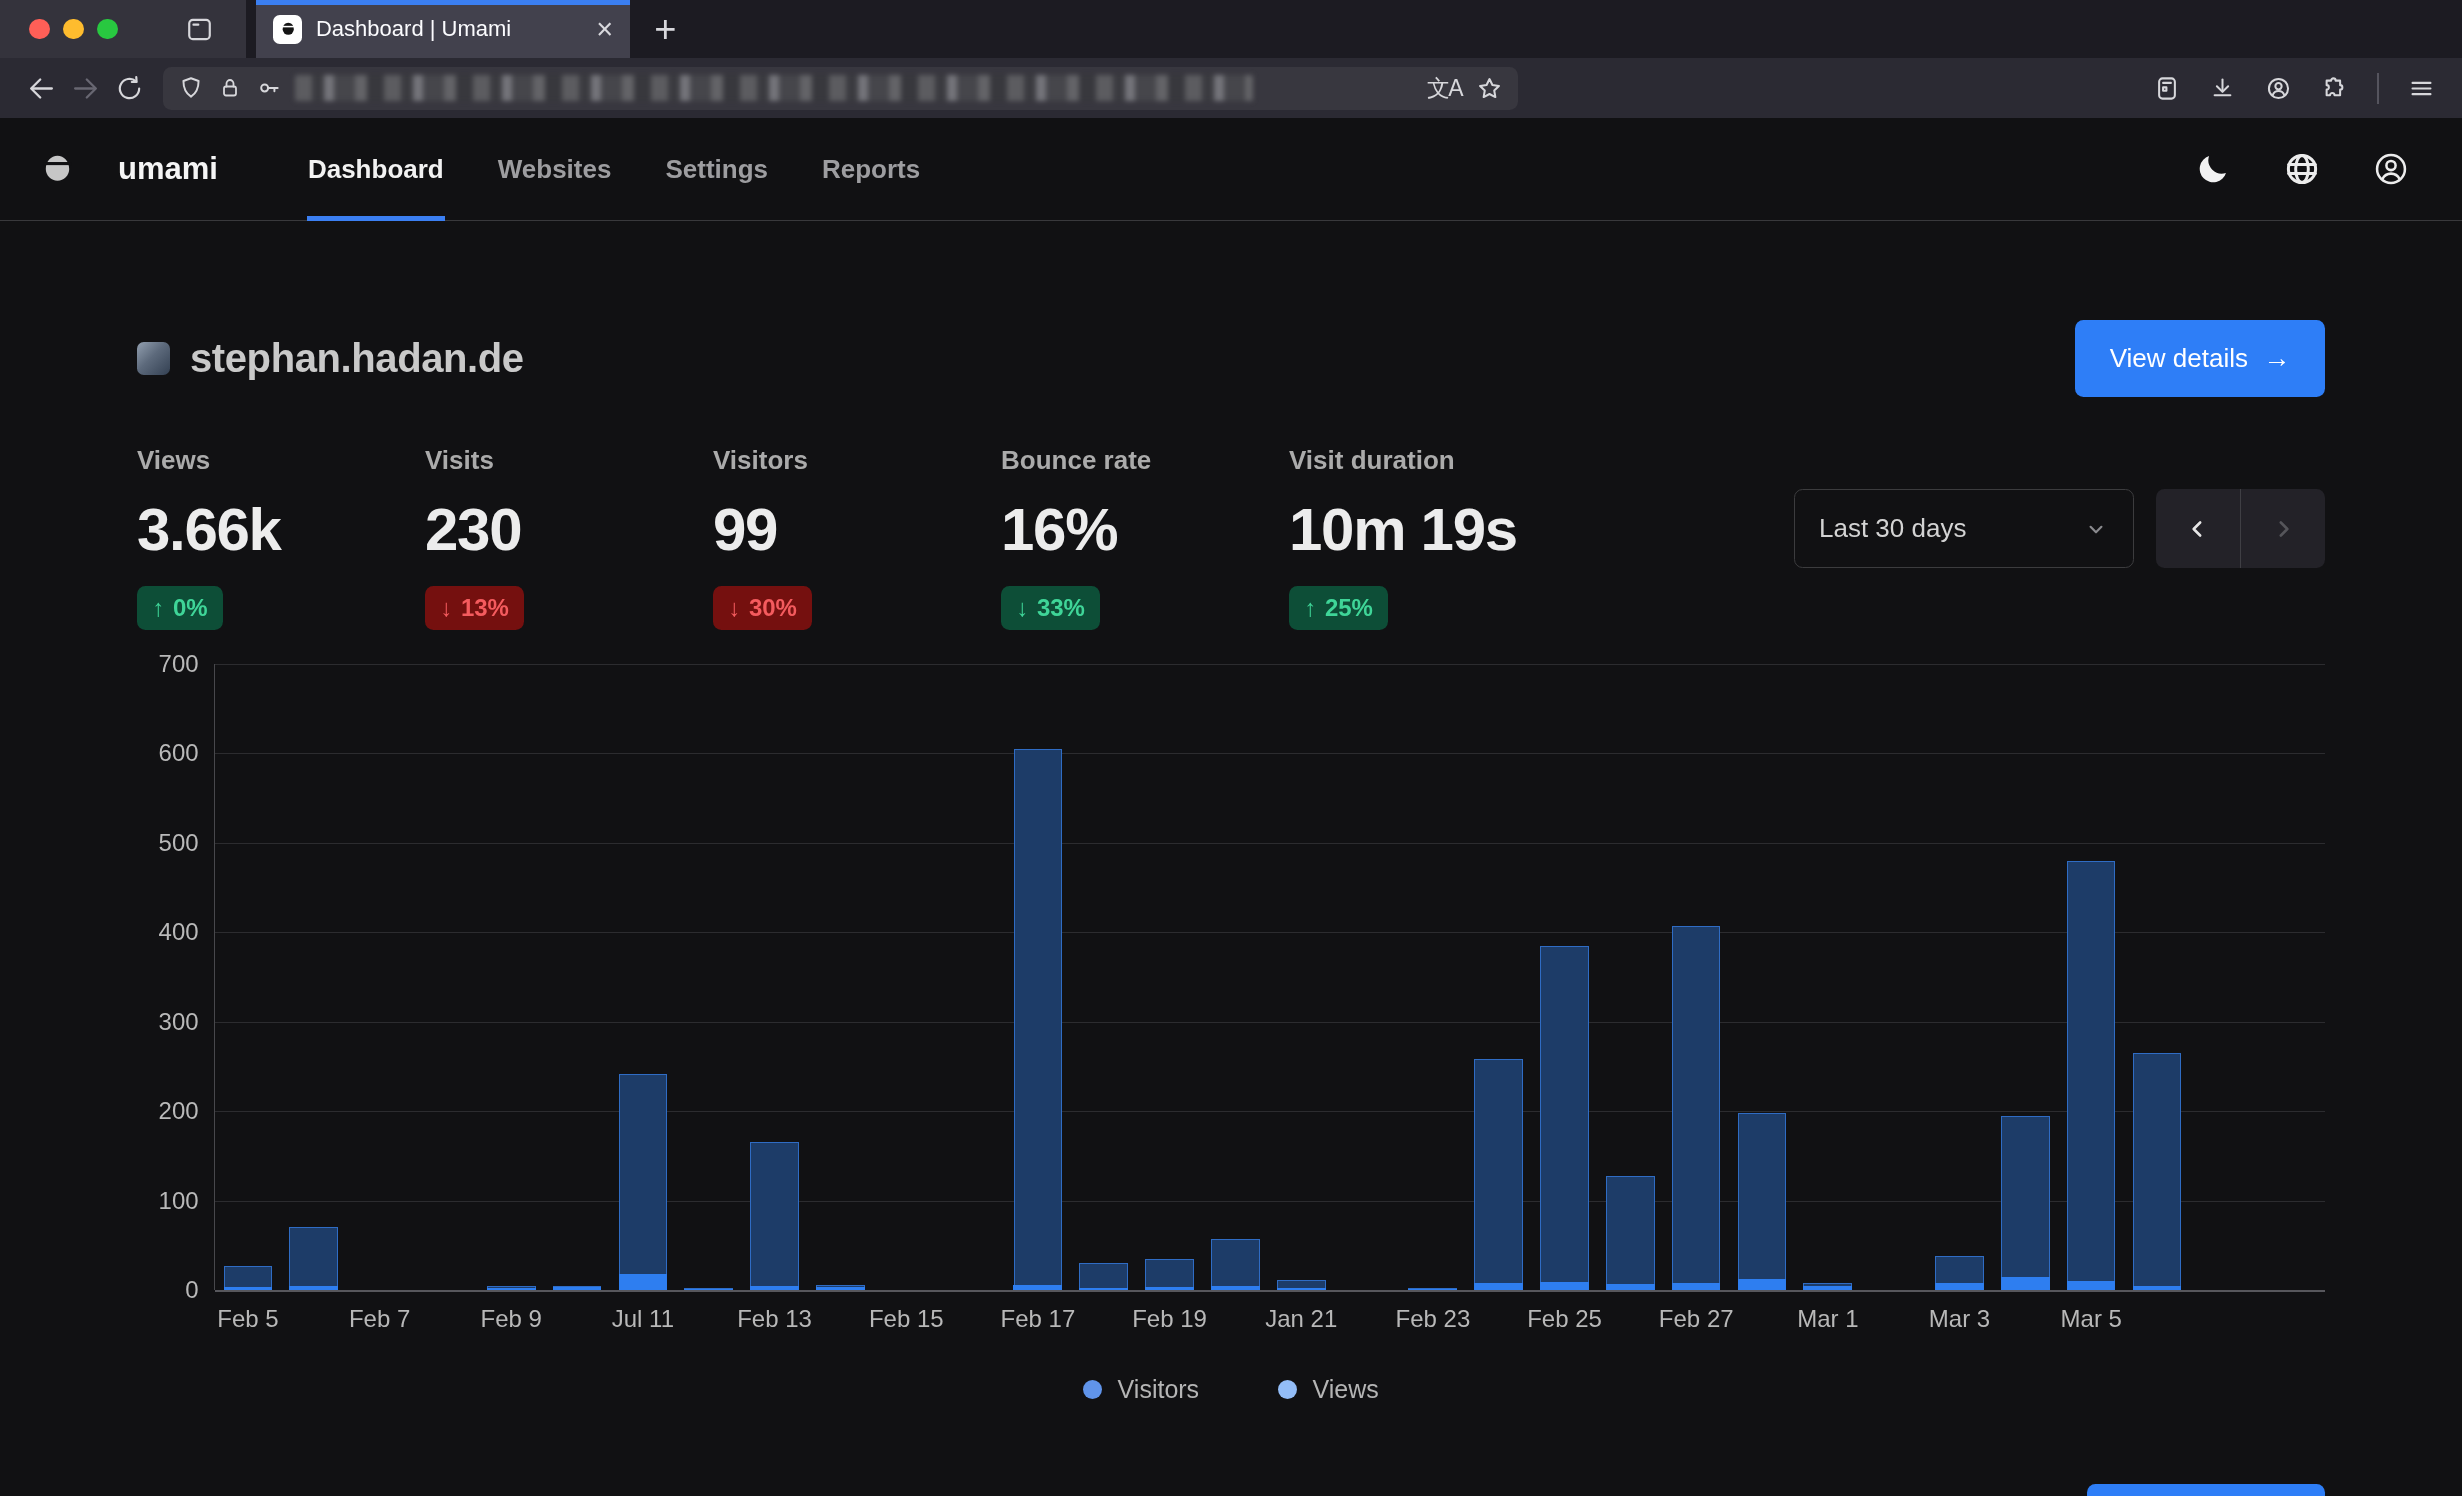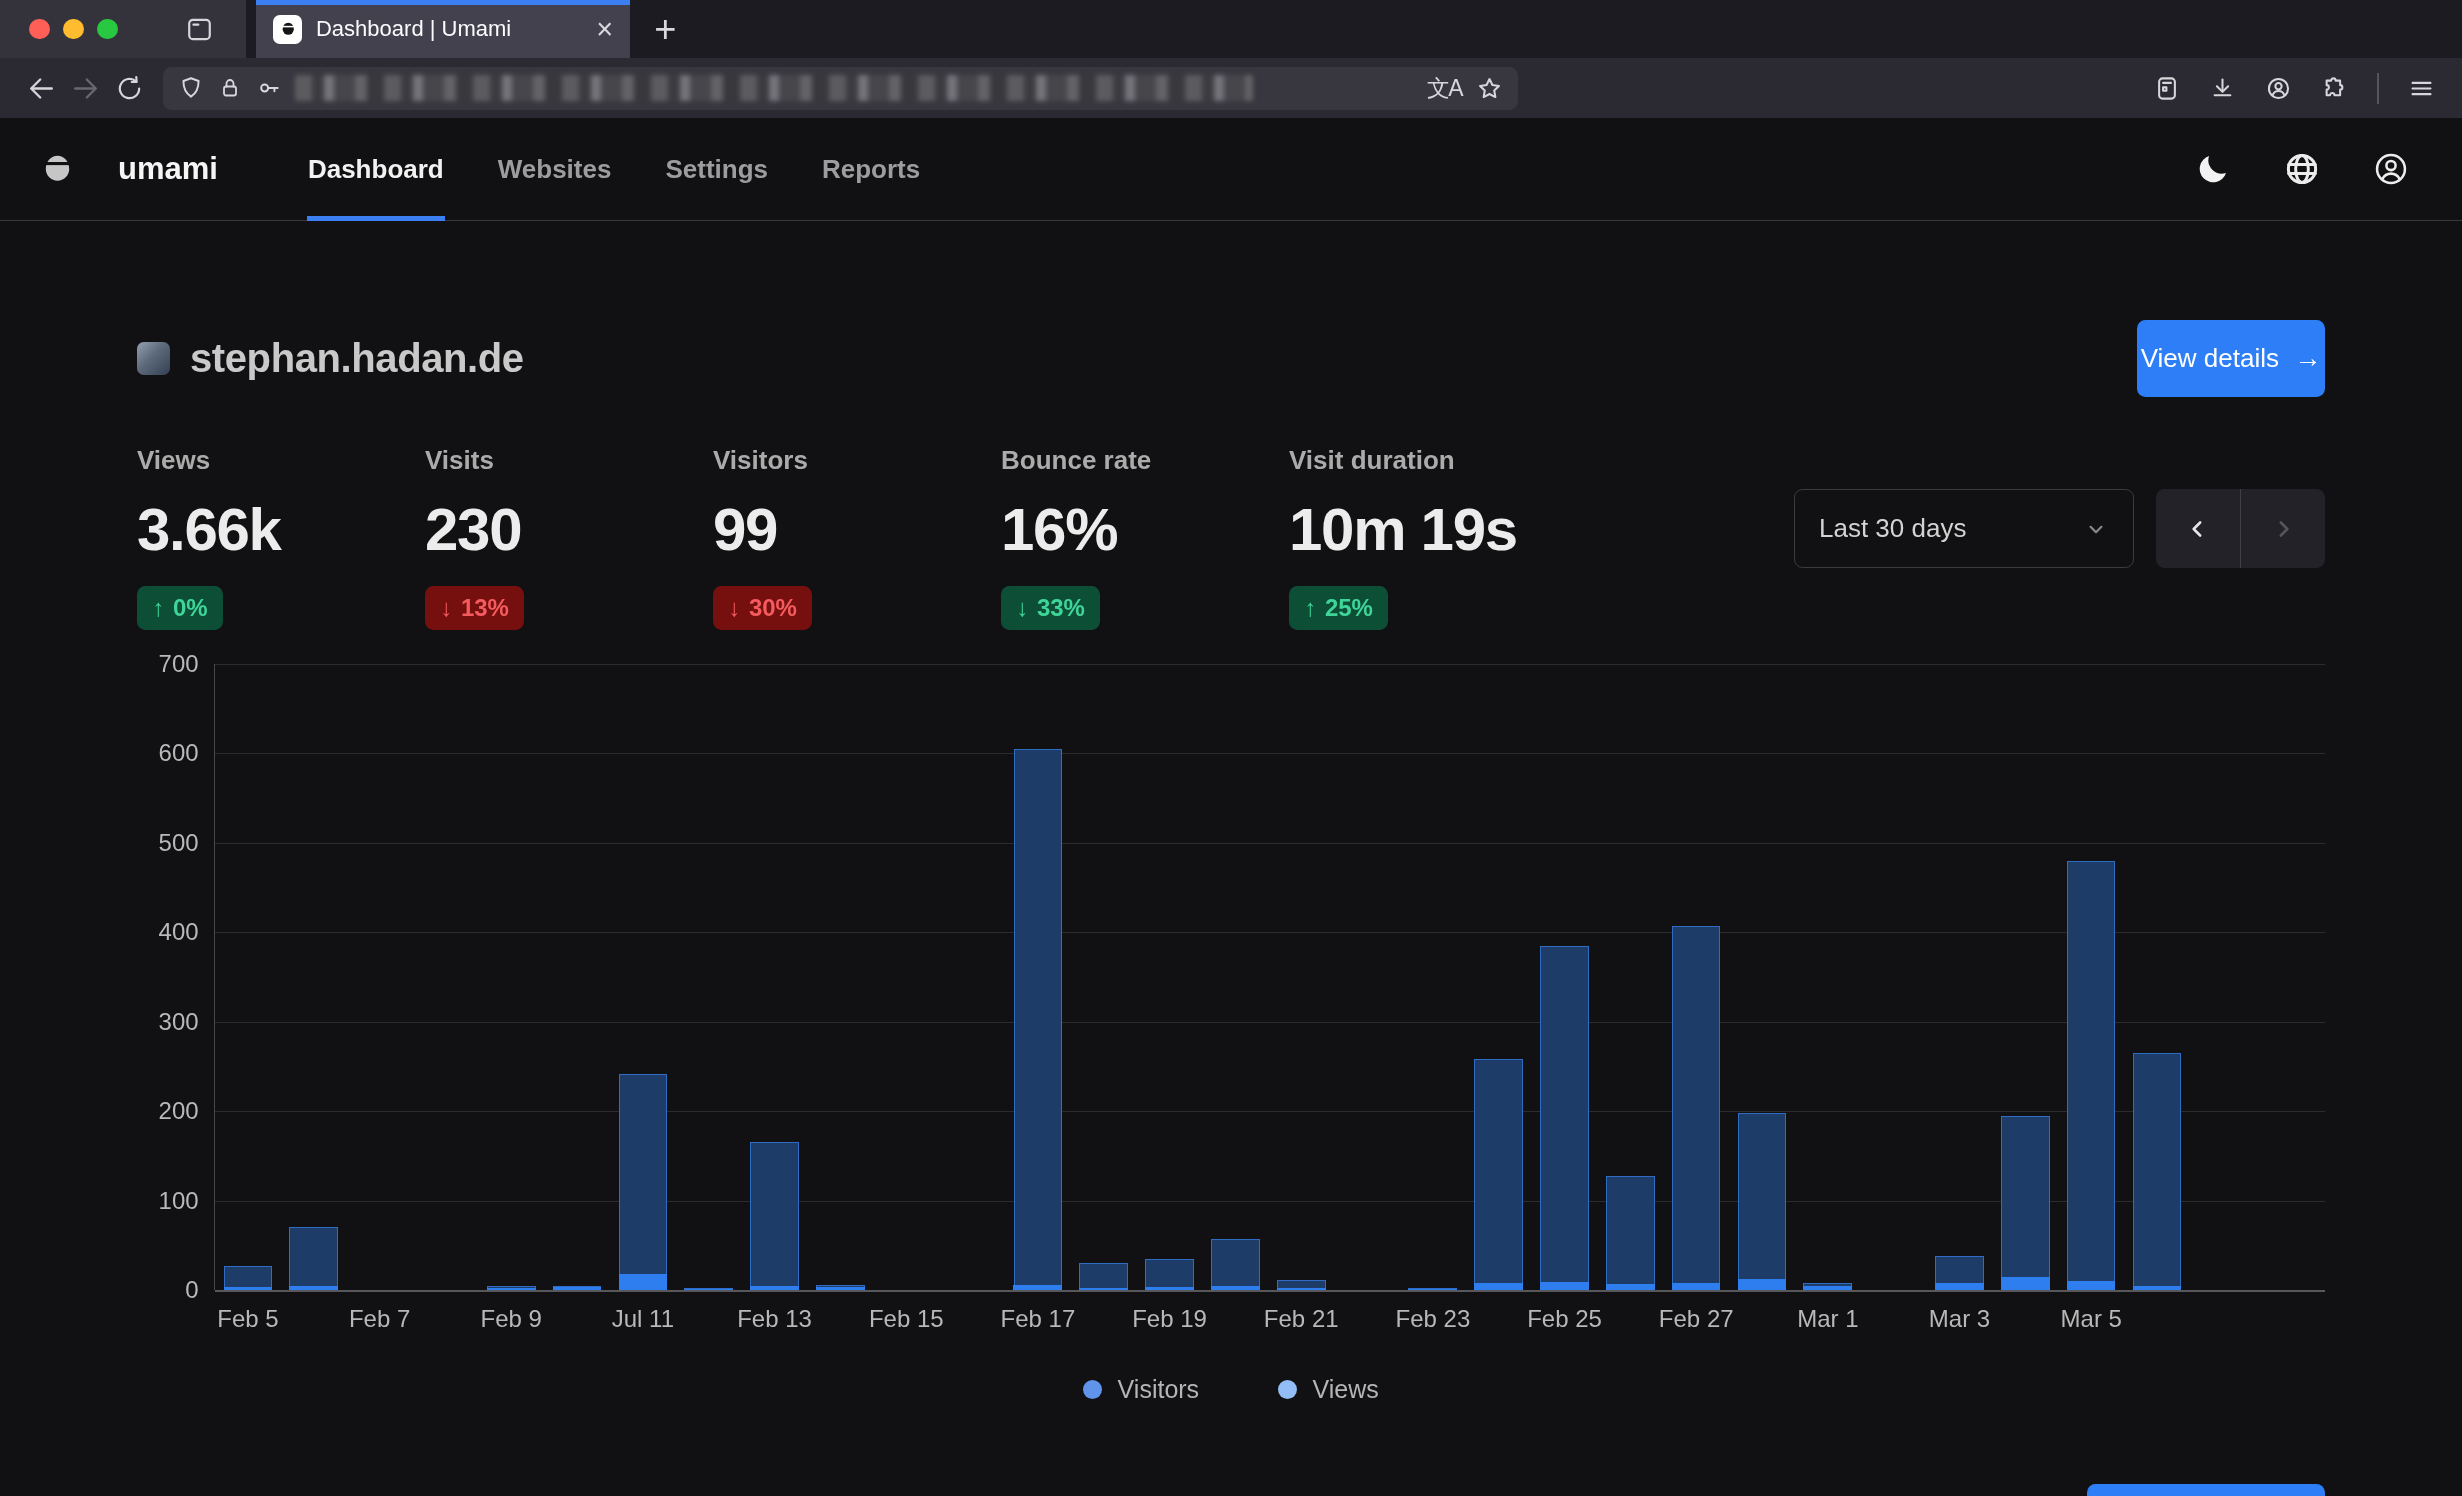--- a/index.html
+++ b/index.html
@@ -49,21 +49,21 @@
   .navlink { padding:0 27px; display:flex; align-items:center; font-size:26px; font-weight:700; color:#9d9da0; position:relative; cursor:pointer; }
   .navlink.active { color:#f2f2f2; }
   .navlink.active::after { content:""; position:absolute; left:26px; right:26px; bottom:-0.9px; height:5.1px; background:#3b7ff2; }
   .nav-icons { margin-left:auto; display:flex; align-items:center; gap:51px; padding-right:13.7px; }
 
   .content { padding:0 137px; }
 
   .site-header { margin-top:99px; display:flex; align-items:center; }
   .site-favicon { width:32.5px; height:32.5px; border-radius:6.8px; background:linear-gradient(135deg,#93a0b0 0%,#5d6a7c 45%,#334052 100%); }
   .site-title { margin-left:20.5px; font-size:40px; font-weight:700; color:#c9c9c9; letter-spacing:-0.4px; }
-  .view-details { margin-left:auto; width:188px; height:77px; border-radius:8.5px; background:#2e7ef7; color:#fff; font-size:26px; display:flex; align-items:center; justify-content:center; gap:15.4px; border:none; cursor:pointer; font-family:inherit; }
+  .view-details { margin-left:auto; width:250px; height:77px; border-radius:8.5px; background:#2e7ef7; color:#fff; font-size:26px; display:flex; align-items:center; justify-content:center; gap:15.4px; border:none; cursor:pointer; font-family:inherit; }
   .vd-arrow { font-size:27px; }
 
   .metrics-section { margin-top:48px; display:flex; align-items:flex-start; }
   .metric { width:288px; }
   .metric-label { font-size:26px; font-weight:700; color:#ababab; }
   .metric-value { margin-top:19px; font-size:60px; font-weight:700; color:#ececec; letter-spacing:-1.3px; white-space:nowrap; }
   .metric-badge { margin-top:22px; display:inline-flex; align-items:center; gap:8.5px; height:44px; padding:0 15.4px; border-radius:8.5px; font-size:24px; font-weight:700; }
   .badge-pos { background:#0d4e37; color:#3fd598; }
   .badge-neg { background:#75100f; color:#f45b5e; }
 
@@ -445,21 +445,21 @@
       <div class="xticks">
           <div class="xticks-inner">
             <div class="xtick" style="left: 1.66667%;">Feb 5</div>
             <div class="xtick" style="left: 8.33333%;">Feb 7</div>
             <div class="xtick" style="left: 15%;">Feb 9</div>
             <div class="xtick" style="left: 21.6667%;">Jul 11</div>
             <div class="xtick" style="left: 28.3333%;">Feb 13</div>
             <div class="xtick" style="left: 35%;">Feb 15</div>
             <div class="xtick" style="left: 41.6667%;">Feb 17</div>
             <div class="xtick" style="left: 48.3333%;">Feb 19</div>
-            <div class="xtick" style="left: 55%;">Feb 21</div>
+            <div class="xtick" style="left: 55%;">Jan 21</div>
             <div class="xtick" style="left: 61.6667%;">Feb 23</div>
             <div class="xtick" style="left: 68.3333%;">Feb 25</div>
             <div class="xtick" style="left: 75%;">Feb 27</div>
             <div class="xtick" style="left: 81.6667%;">Mar 1</div>
             <div class="xtick" style="left: 88.3333%;">Mar 3</div>
             <div class="xtick" style="left: 95%;">Mar 5</div>
           </div>
         </div>
     </div>
   </div>

